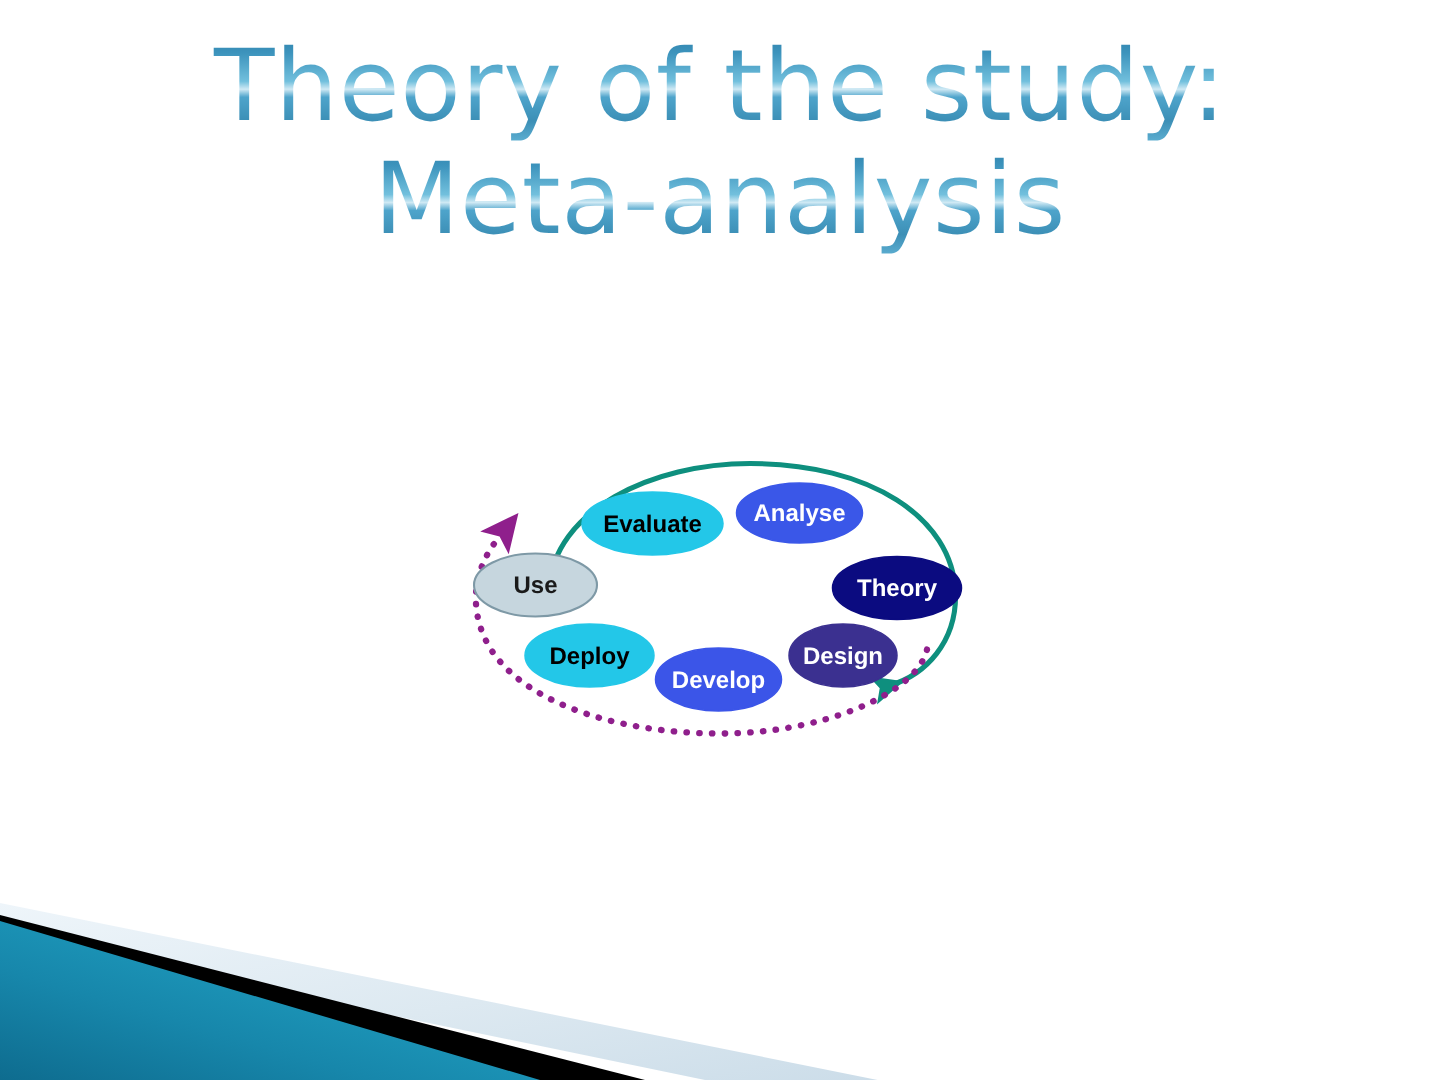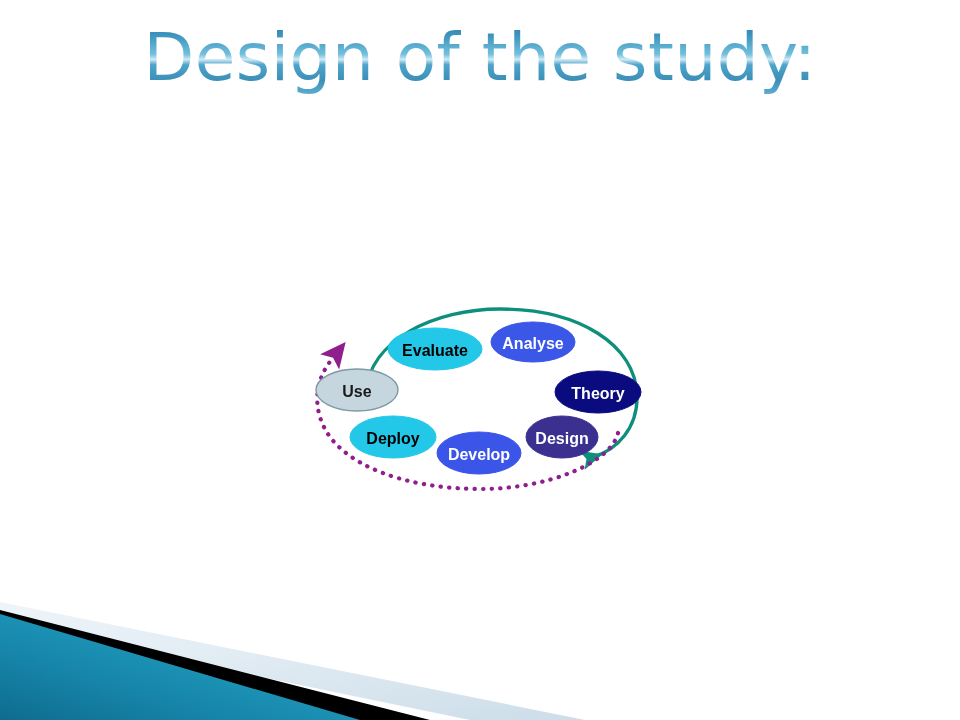--- a/index.html
+++ b/index.html
@@ -92,21 +92,22 @@
     width: 640px;
     height: 130px;
   }
 </style>
 </head>
 <body>
 
 <div id="slide">
 
   <div id="title-block">
-    <span class="title-line">Design of the study:</span>
+    <span class="title-line">Theory of the study:</span>
+    <span class="title-line">Meta-analysis</span>
   </div>
 
   <div id="cycle-diagram">
     <svg viewBox="0 0 395 230" xmlns="http://www.w3.org/2000/svg">
       <defs>
         <marker id="teal-arrow" markerWidth="7" markerHeight="7" refX="3.2" refY="3.3" orient="auto" markerUnits="strokeWidth">
           <path d="M6.6,0.4 L0.3,3.3 L6.6,6.2 L5.2,3.3 Z" fill="#0e8f7e"></path>
         </marker>
         <marker id="purple-arrow" markerWidth="7" markerHeight="7" refX="1.2" refY="3.3" orient="auto" markerUnits="strokeWidth">
           <path d="M0.3,0.4 L6.4,3.3 L0.3,6.2 L1.6,3.3 Z" fill="#8f1f8c"></path>

